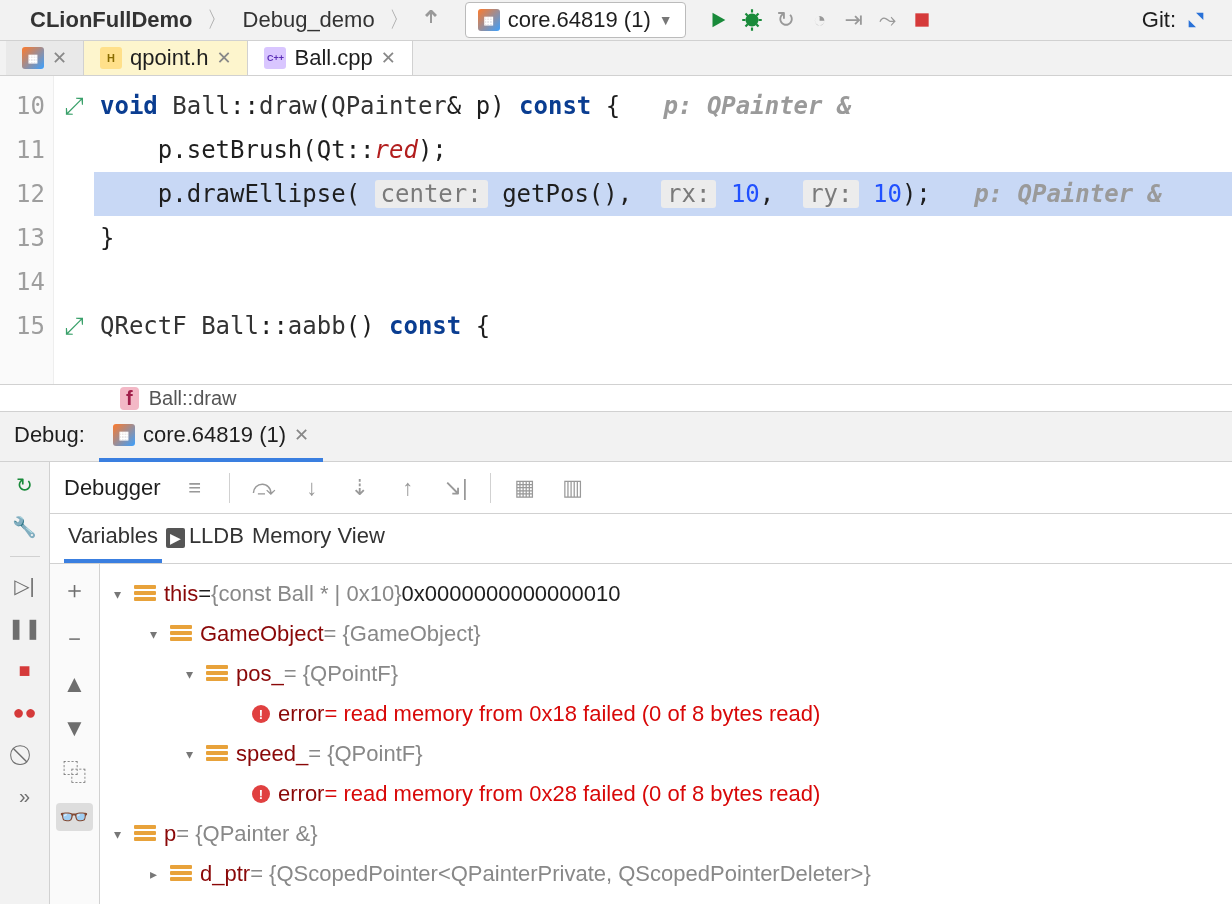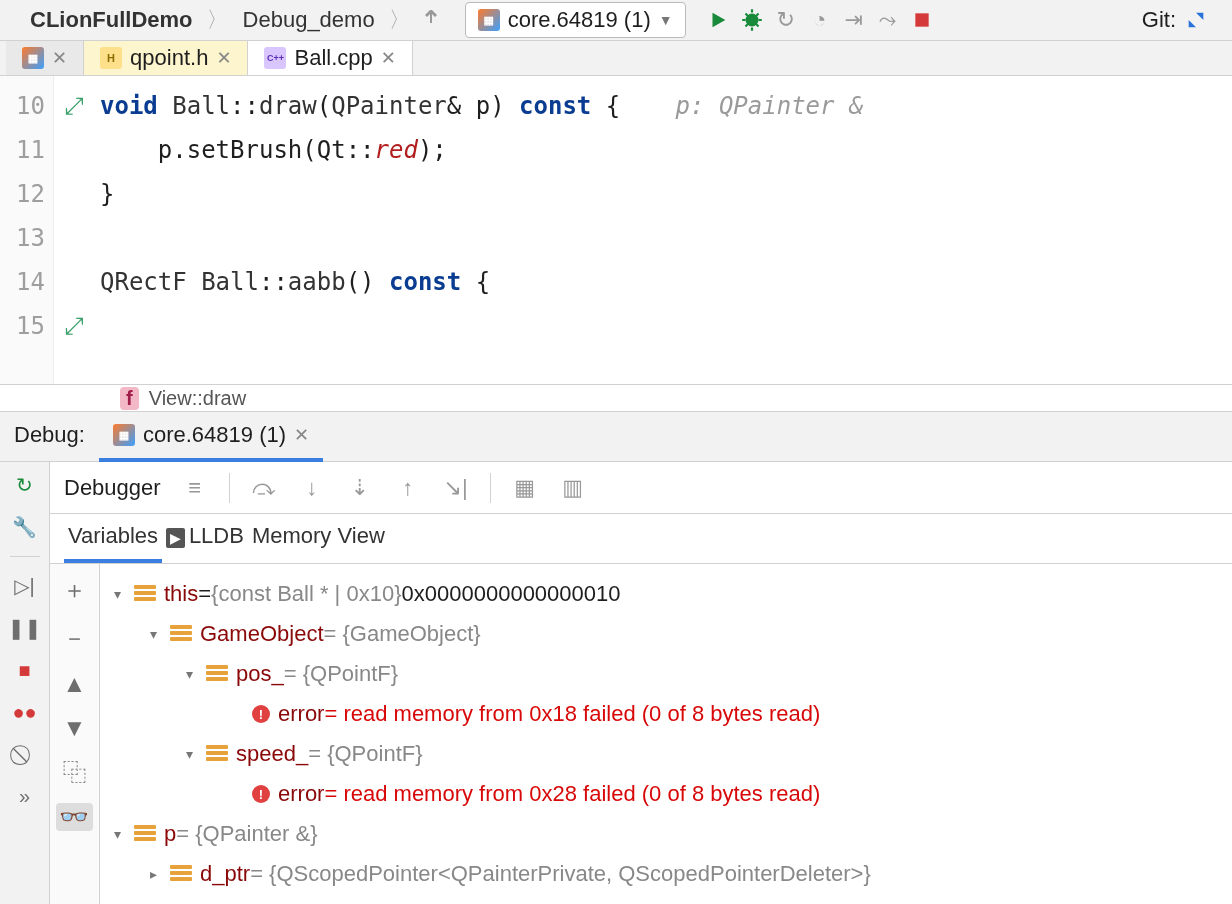--- a/index.html
+++ b/index.html
@@ -100,21 +100,21 @@
   .marks { width:40px; padding-top:8px;}
   .marks div { height:44px; display:flex; align-items:center; justify-content:center;}
   .codelines { flex:1; padding-top:8px;}
   .codeline { height:44px; line-height:44px; white-space:pre; padding-left:6px;}
   .codeline.hl { background:var(--hl-line);}
   .kw { color:var(--blue-kw); font-weight:600;}
   .cls { color:#333;}
   .qred { color:var(--italic-red); font-style:italic;}
   .num { color:var(--blue-num);}
   .hintbox { background:var(--hint-box); color:#7a7a7a; border-radius:3px; padding:0 6px;}
-  .trailhint { color:var(--hint-gray); font-style:italic; font-weight:400;margin-left:12px;}
+  .trailhint { color:var(--hint-gray); font-style:italic; font-weight:700;}
   .breadcrumb-fn {
     height:36px;
     border-top:1px solid var(--border);
     background:#fff;
     display:flex; align-items:center;
     padding-left:120px;
     font-family: -apple-system, sans-serif;
     font-size:20px;
     gap:10px;
     color:#555;
@@ -275,29 +275,30 @@
       <div></div>
       <div></div>
       <div></div>
     <div>
         <span style="color:#3aa06a">⤢</span>
       </div>
   </div>
   <div class="codelines">
     <div class="codeline"><span class="kw">void</span> <span class="cls">Ball</span>::<span class="cls">draw</span>(<span class="cls">QPainter</span>&amp; p) <span class="kw">const</span> {   <span class="trailhint">p: QPainter &amp;</span></div>
     <div class="codeline">    p.setBrush(Qt::<span class="qred">red</span>);</div>
+    <div class="codeline hl">    p.drawEllipse( <span class="hintbox">center:</span> getPos(),  <span class="hintbox">rx:</span> <span class="num">10</span>,  <span class="hintbox">ry:</span> <span class="num">10</span>);   <span class="trailhint">p: QPainter &amp;</span></div>
     <div class="codeline">}</div>
     <div class="codeline"></div>
     <div class="codeline"><span class="cls">QRectF</span> <span class="cls">Ball</span>::<span class="cls">aabb</span>() <span class="kw">const</span> {</div>
   </div>
 </div>
 
 <div class="breadcrumb-fn">
   <span class="fbadge">f</span>
-  <span>View::draw</span>
+  <span>Ball::draw</span>
 </div>
 
 <div class="debug">
   <div class="debug-tabrow">
     <span class="lbl">Debug:</span>
     <div class="debug-tab">
       <span class="ficon core">▦</span>
       <span>core.64819 (1)</span>
       <span class="close">✕</span>
     </div>

